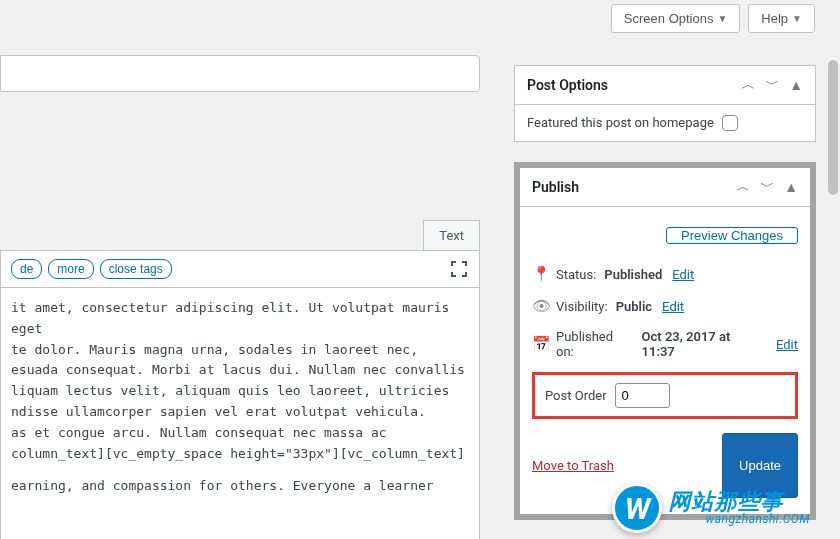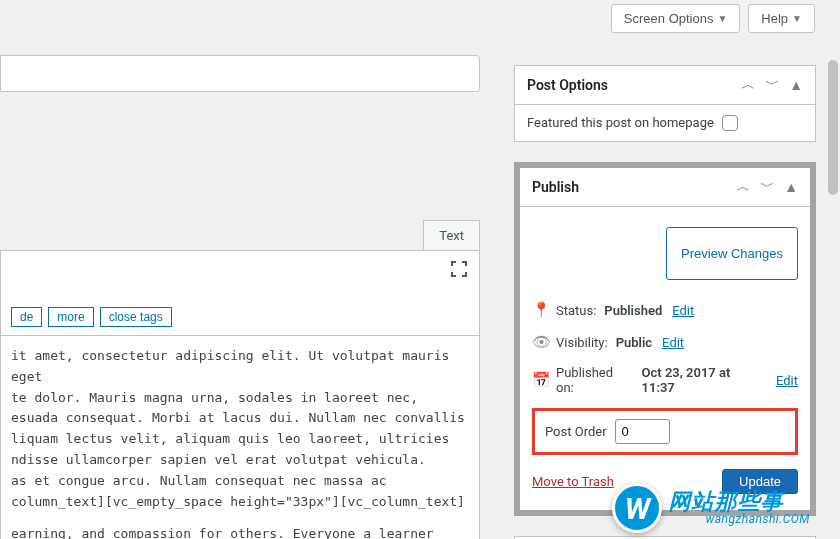--- a/index.html
+++ b/index.html
@@ -75,23 +75,22 @@
     align-items: center;
     gap: 6px;
     position: relative;
   }
   .tag-btn {
     background: #fff;
     border: 1px solid #0073aa;
     color: #0073aa;
     padding: 2px 8px;
     font-size: 12px;
-    border-radius: 0;
-    cursor: pointer;
-    margin-top: 48px;
+    border-radius: 9px;
+    cursor: pointer;
   }
   .fullscreen-icon {
     position: absolute;
     right: 12px;
     top: 10px;
     width: 16px;
     height: 16px;
     cursor: pointer;
   }
   .editor-content {
@@ -161,21 +160,21 @@
   }
   .preview-row {
     display: flex;
     justify-content: flex-end;
     padding: 10px 0 14px 0;
   }
   .preview-btn {
     background: #fff;
     border: 1px solid #0071a1;
     color: #0071a1;
-    padding: 18px 14px;
+    padding: 0 14px;
     font-size: 13px;
     border-radius: 3px;
     cursor: pointer;
   }
   .meta-row {
     display: flex;
     align-items: center;
     gap: 8px;
     font-size: 13px;
     color: #3c434a;
@@ -218,21 +217,21 @@
   .trash-link {
     color: #b32d2e;
     text-decoration: underline;
     cursor: pointer;
     font-size: 13px;
   }
   .update-btn {
     background: #1869b4;
     border: 1px solid #135e96;
     color: #fff;
-    padding: 4px 16px;
+    padding: 24px 16px;
     font-size: 13px;
     border-radius: 3px;
     cursor: pointer;
   }
   .vscroll {
     position: absolute;
     right: 0;
     top: 0;
     width: 14px;
     height: 539px;

